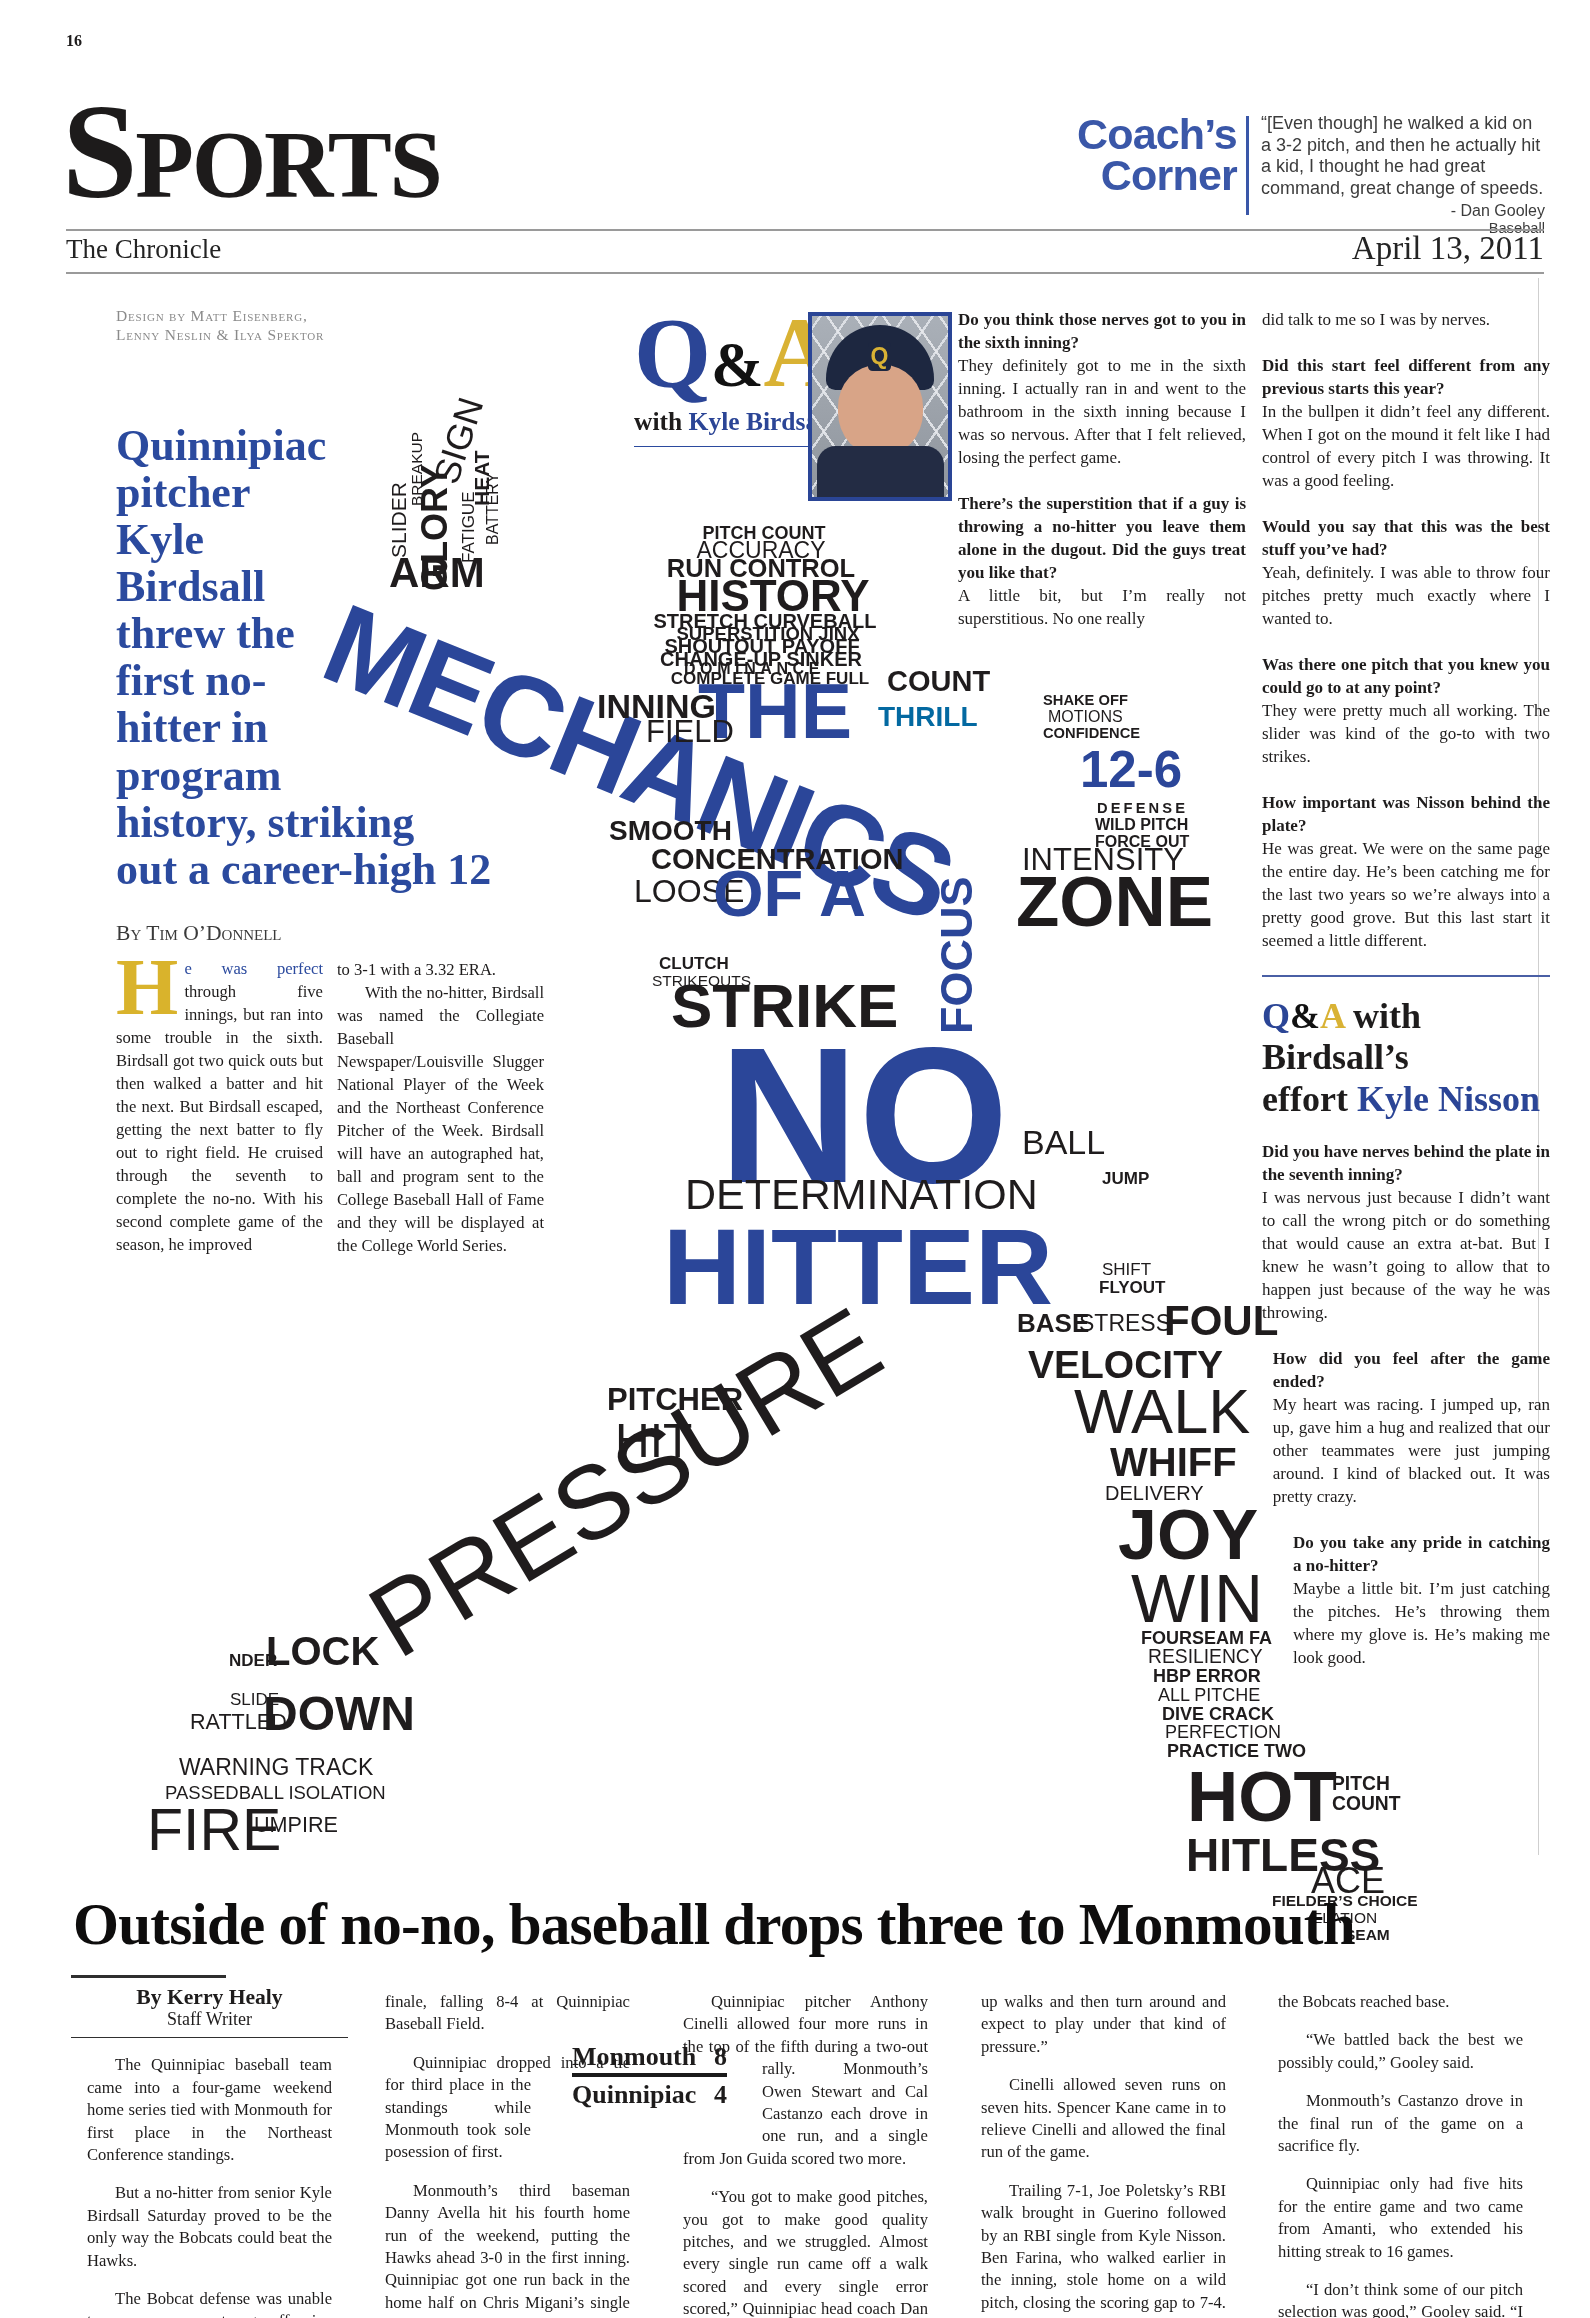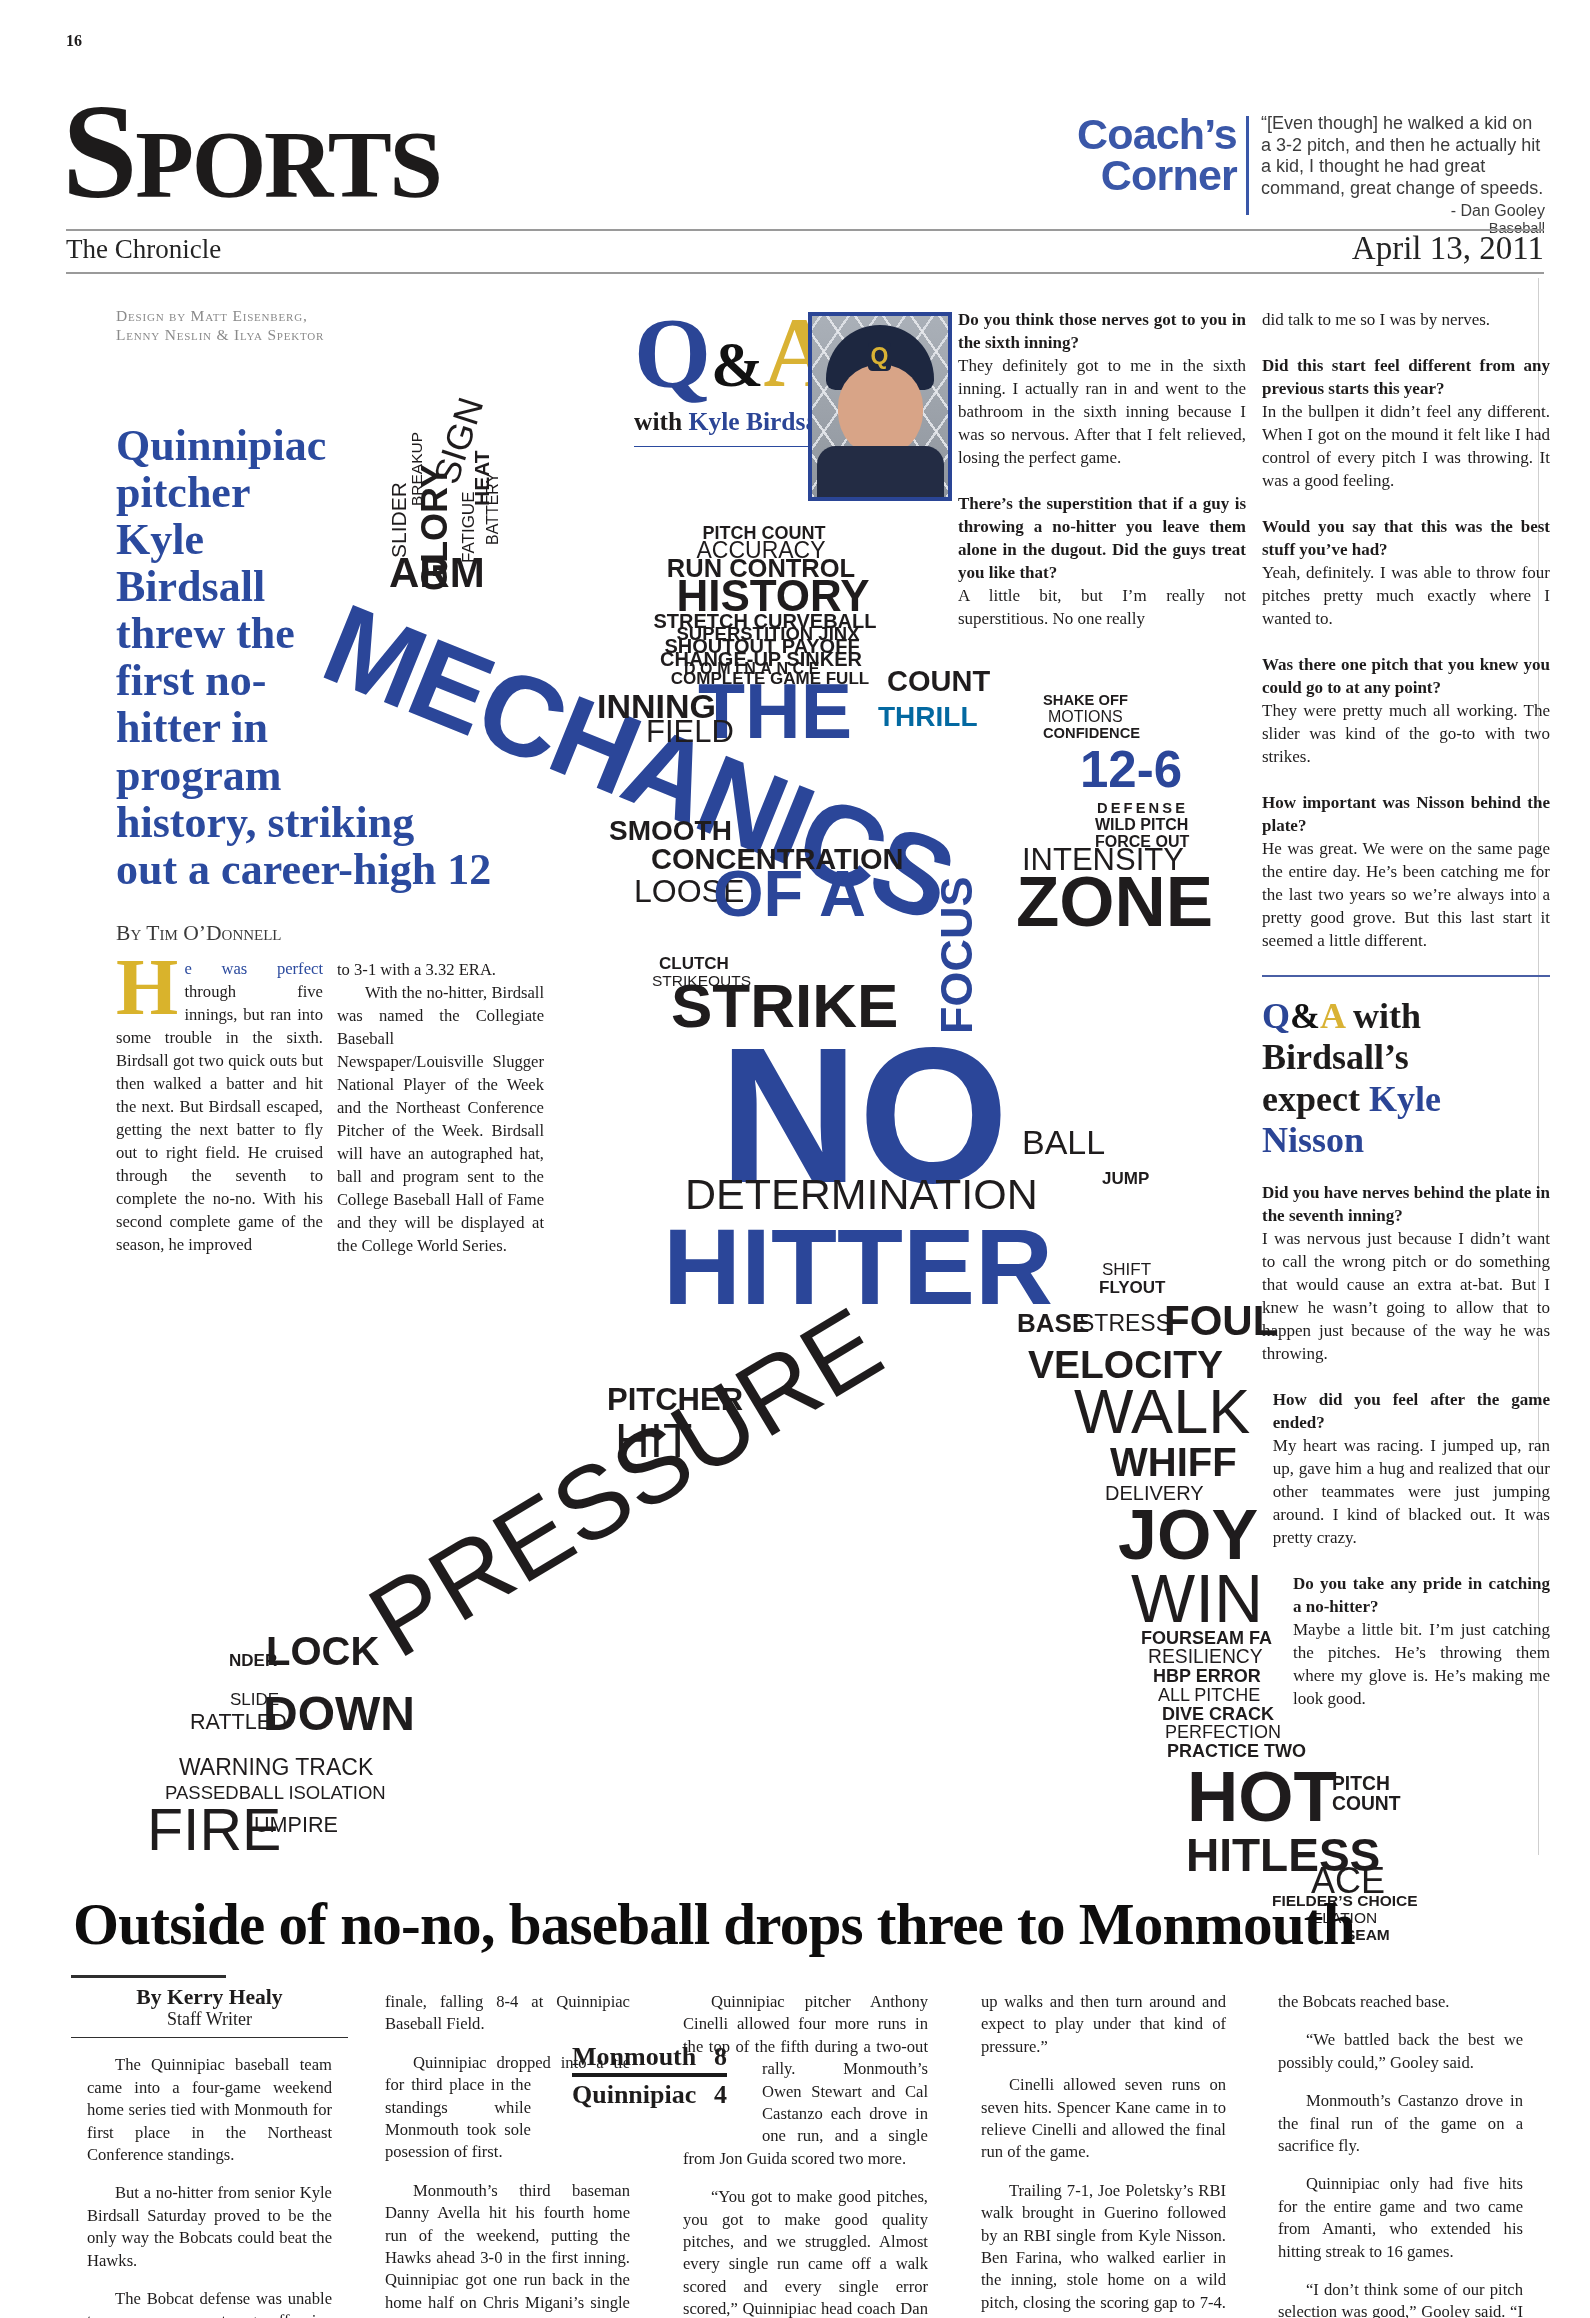--- a/index.html
+++ b/index.html
@@ -284,21 +284,21 @@
       <p class="qa-a">They were pretty much all working. The slider was kind of the go-to with two strikes.</p>
     </div>
     <div class="qa-item">
       <p class="qa-q">How important was Nisson behind the plate?</p>
       <p class="qa-a">He was great. We were on the same page the entire day. He’s been catching me for the last two years so we’re always into a pretty good grove. But this last start it seemed a little different.</p>
     </div>
 
     <div class="nisson-rule"></div>
     <div class="nisson-title">
       <span class="q">Q</span><span class="amp">&amp;</span><span class="a">A</span><span> with Birdsall’s</span><br>
-      <span>expect </span><span class="subject">Kyle Nisson</span>
+      <span>effort </span><span class="subject">Kyle Nisson</span>
     </div>
     <div class="qa-item">
       <p class="qa-q">Did you have nerves behind the plate in the seventh inning?</p>
       <p class="qa-a">I was nervous just because I didn’t want to call the wrong pitch or do something that would cause an extra at-bat. But I knew he wasn’t going to allow that to happen just because of the way he was throwing.</p>
     </div>
     <div class="qa-item" style="padding-left:10.8px;">
       <p class="qa-q">How did you feel after the game ended?</p>
       <p class="qa-a">My heart was racing. I jumped up, ran up, gave him a hug and realized that our other teammates were just jumping around. I kind of blacked out. It was pretty crazy.</p>
     </div>
     <div class="qa-item" style="padding-left:31px;">

